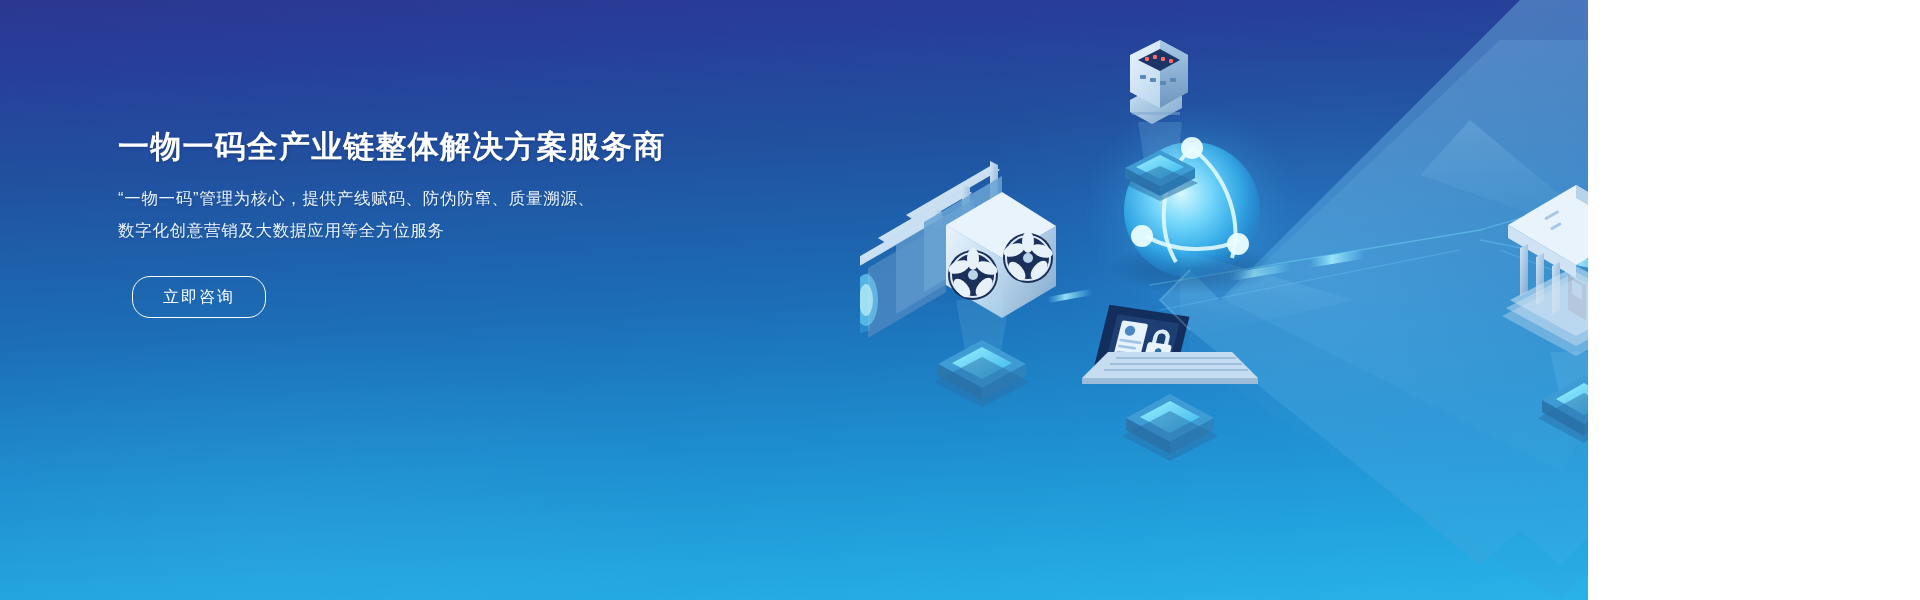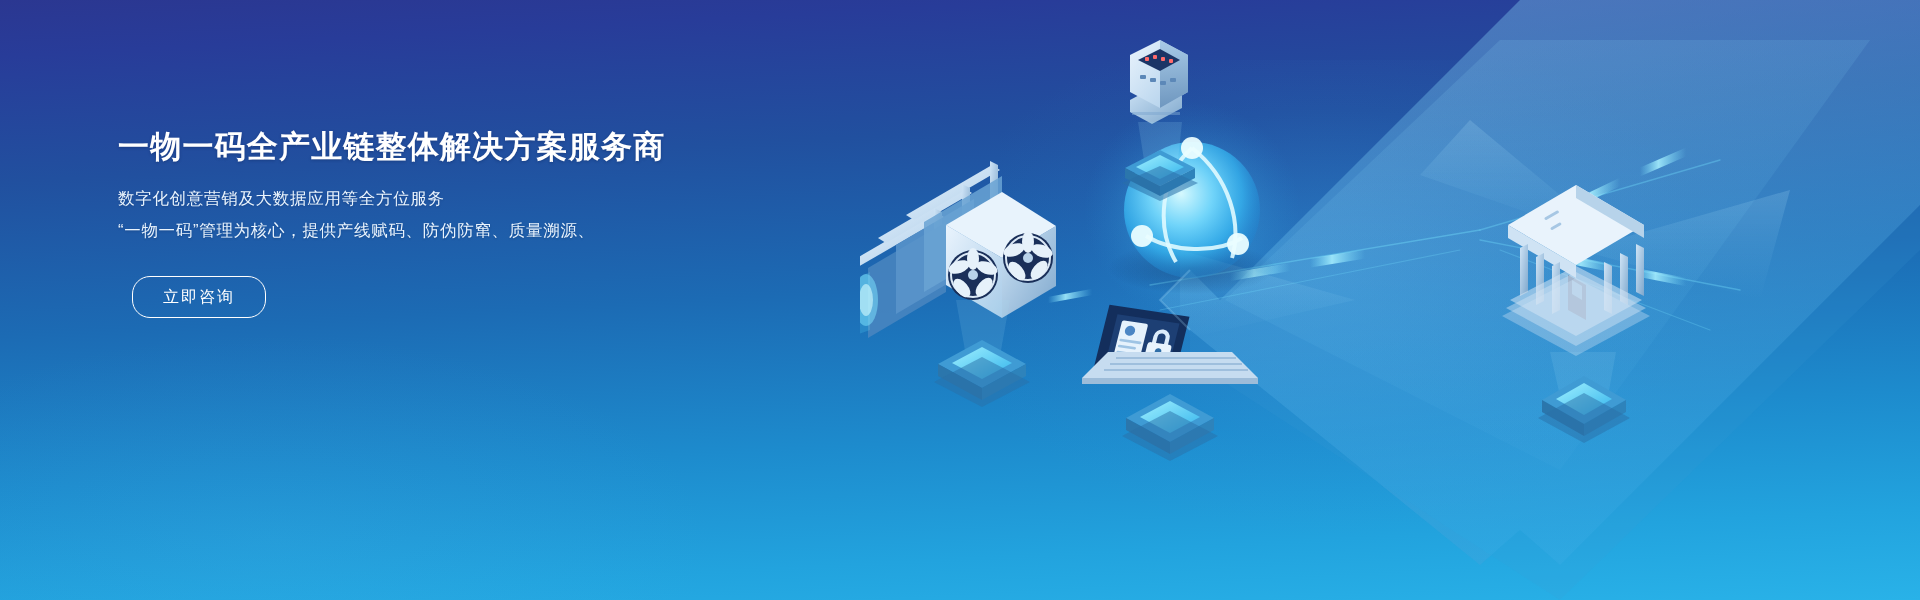--- a/index.html
+++ b/index.html
@@ -1,22 +1,23 @@
 <!DOCTYPE html>
 <html><head>
 <meta charset="utf-8">
 <style>
   html,body{margin:0;padding:0;}
   body{
     width:1920px;height:600px;overflow:hidden;
     font-family:"Liberation Sans","DejaVu Sans",sans-serif;
   }
   .hero{
-    position:relative;width:1920px;height:600px;overflow:hidden;
+    position:relative;width:1540px;height:600px;overflow:hidden;
     background:linear-gradient(177deg,#2b3791 0%,#283c99 8%,#21509f 26%,#1c6bb4 48%,#1d8bcd 70%,#22a3de 87%,#29b2e8 100%);
+    padding-left:48px;
   }
   
   .bg-glow-a{position:absolute;left:1000px;top:60px;width:720px;height:480px;
     background:radial-gradient(ellipse at 45% 45%,rgba(90,190,255,.20) 0%,rgba(60,150,230,.07) 45%,rgba(0,0,0,0) 70%);
     pointer-events:none;}
   .bg-glow-b{position:absolute;left:-180px;top:330px;width:900px;height:420px;
     background:radial-gradient(ellipse at 50% 50%,rgba(80,190,240,.12) 0%,rgba(0,0,0,0) 70%);
     pointer-events:none;}
 
   
@@ -46,22 +47,22 @@
 </head>
 <body>
 
 <div class="hero">
 
   <div class="bg-glow-a"></div>
   <div class="bg-glow-b"></div>
 
   <div class="copy">
     <h1 class="headline">一物一码全产业链整体解决方案服务商</h1>
+    <p class="sub-line">“一物一码”管理为核心，提供产线赋码、防伪防窜、质量溯源、</p>
     <p class="sub-line">数字化创意营销及大数据应用等全方位服务</p>
-    <p class="sub-line">“一物一码”管理为核心，提供产线赋码、防伪防窜、质量溯源、</p>
     <div class="cta">立即咨询</div>
   </div>
 
   <div class="art">
     <svg viewBox="0 0 1060 600" xmlns="http://www.w3.org/2000/svg">
       <defs>
         <linearGradient id="plat" x1="0" y1="0" x2="0.3" y2="1">
           <stop offset="0%" stop-color="#8fd3f4" stop-opacity=".40"></stop>
           <stop offset="55%" stop-color="#62b8ea" stop-opacity=".34"></stop>
           <stop offset="100%" stop-color="#4ba9e2" stop-opacity=".26"></stop>

